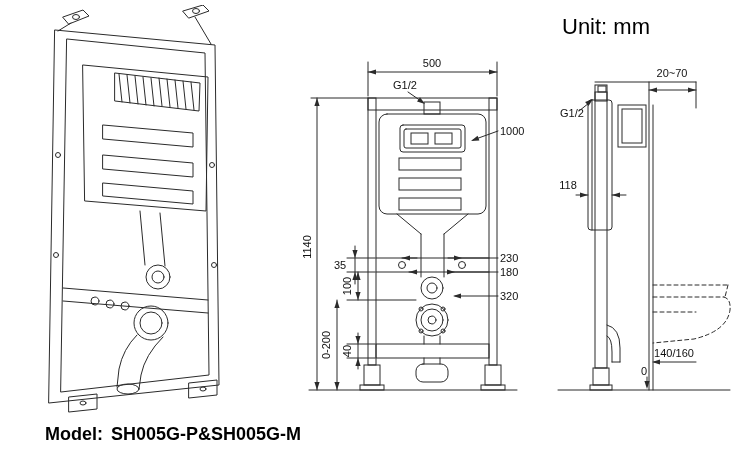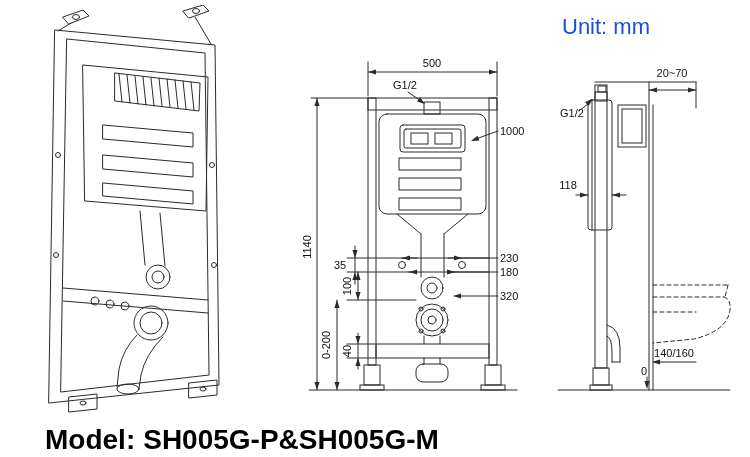--- a/index.html
+++ b/index.html
@@ -4,22 +4,22 @@
 <style>
   html,body{margin:0;padding:0;background:#fff;}
   .canvas{position:relative;width:750px;height:457px;background:#fff;overflow:hidden;
           font-family:"Liberation Sans",sans-serif;color:#111;}
   .canvas svg{position:absolute;}
   .ln{stroke:#2b2b2b;stroke-width:1;fill:none;stroke-linecap:round;}
   .filldark{fill:#2b2b2b;stroke:none;}
   .dash{stroke-dasharray:4 3;}
   text.dim{font-family:"Liberation Sans",sans-serif;font-size:11px;fill:#111;stroke:none;}
   .halo{paint-order:stroke;stroke:#fff;stroke-width:4px;}
-  .unit-label{position:absolute;left:562px;top:14px;font-size:22px;color:#1d4ed8;}
-  .model-line{position:absolute;left:45px;top:424px;font-size:28px;font-weight:bold;color:#000;}
+  .unit-label{position:absolute;left:562px;top:14px;font-size:22px;color:#000000;}
+  .model-line{position:absolute;left:45px;top:424px;font-size:18px;font-weight:bold;color:#000;}
   .model-line .val{margin-left:8px;}
 </style>
 </head>
 <body>
 
 <div class="canvas">
 
   <svg style="left:25px;top:5px" width="215" height="420" viewBox="0 0 215 420">
     <g class="ln">
       <path d="M30,25 L190,40 L194,380 L24,398 Z"></path>

